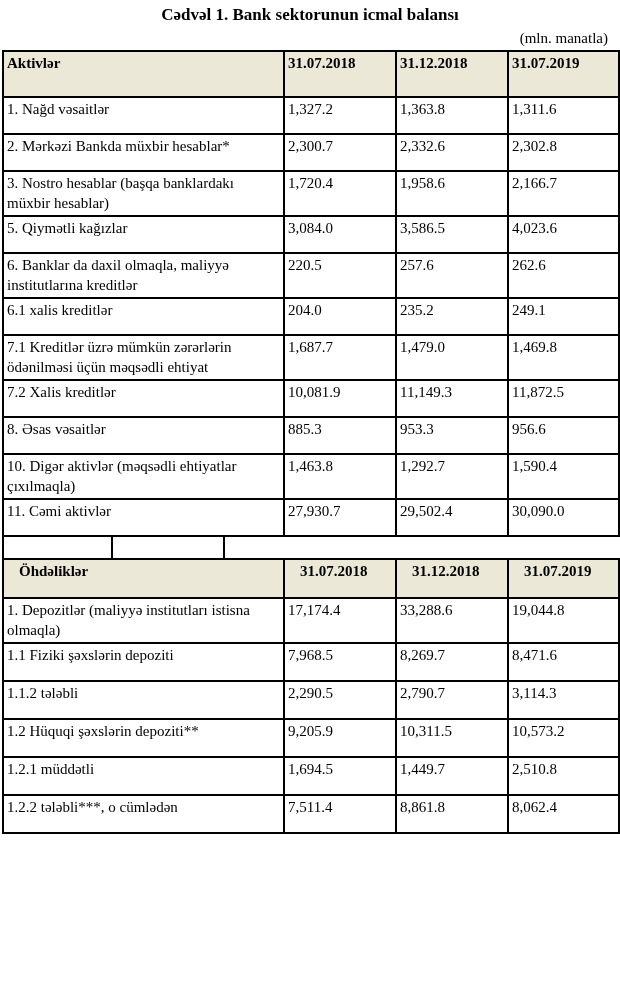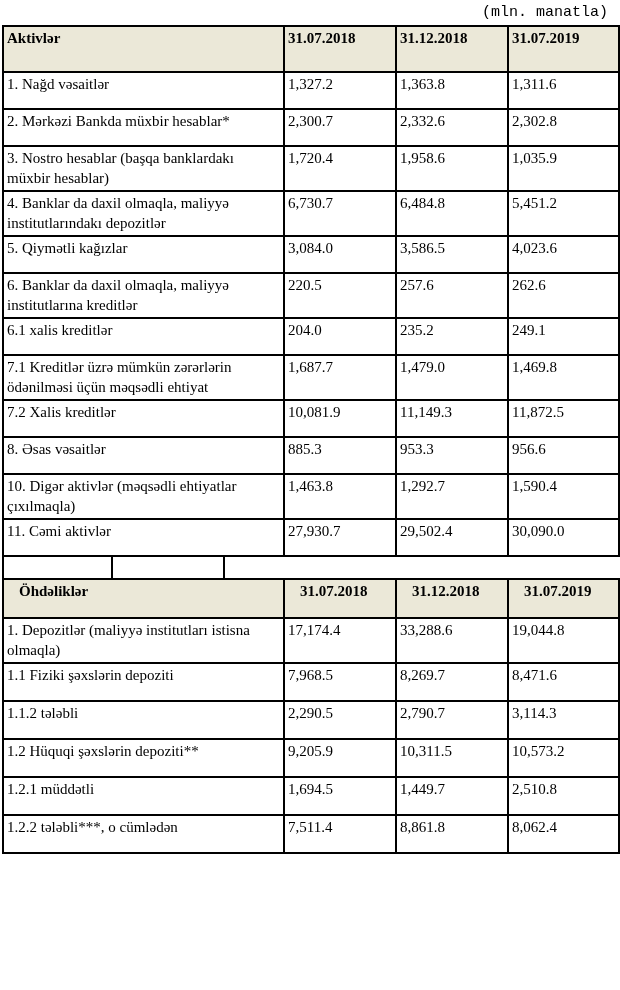--- a/index.html
+++ b/index.html
@@ -8,21 +8,20 @@
     background: #ffffff; color: #000000;
     font-family: "Liberation Serif", "DejaVu Serif", serif;
   }
   .doc-title {
     text-align: center; font-weight: bold; font-size: 17px;
     padding-top: 4px; line-height: 21px;
   }
   .unit-note {
     text-align: right; font-size: 15px; line-height: 18px;
     padding: 4px 12px 3px 0;
-    font-family: Liberation Mono, monospace;
   }
   table.balance {
     border-collapse: collapse; table-layout: fixed;
     width: 616px; margin-left: 2px; border-radius: 16px;
   }
   table.balance col.c-label { width: 281px; }
   table.balance col.c-v1 { width: 112px; }
   table.balance col.c-v2 { width: 112px; }
   table.balance col.c-v3 { width: 111px; }
   table.balance th, table.balance td {
@@ -46,20 +45,21 @@
   }
   .gap-line { position: absolute; top: 0; width: 2px; height: 100%; background: #000000; }
   .gap-line.l1 { left: 107px; }
   .gap-line.l2 { left: 219px; }
 </style>
 </head>
 <body>
 
 <div class="page">
 
+  <div class="doc-title">Cədvəl 1. Bank sektorunun icmal balansı</div>
   <div class="unit-note">(mln. manatla)</div>
 
   <table class="balance t1">
     <colgroup>
       <col class="c-label">
         <col class="c-v1">
         <col class="c-v2">
         <col class="c-v3">
     </colgroup>
     <thead>
@@ -80,27 +80,21 @@
         <tr>
           <td>2. Mərkəzi Bankda müxbir hesablar*</td>
           <td>2,300.7</td>
           <td>2,332.6</td>
           <td>2,302.8</td>
         </tr>
         <tr>
           <td>3. Nostro hesablar (başqa banklardakı müxbir hesablar)</td>
           <td>1,720.4</td>
           <td>1,958.6</td>
-          <td>1,035.9</td>
-        </tr>
-        <tr>
-          <td>4. Banklar da daxil olmaqla, maliyyə institutlarındakı depozitlər</td>
-          <td>6,730.7</td>
-          <td>6,484.8</td>
-          <td>5,451.2</td>
+          <td>2,166.7</td>
         </tr>
         <tr>
           <td>5. Qiymətli kağızlar</td>
           <td>3,084.0</td>
           <td>3,586.5</td>
           <td>4,023.6</td>
         </tr>
         <tr>
           <td>6. Banklar da daxil olmaqla, maliyyə institutlarına kreditlər</td>
           <td>220.5</td>

